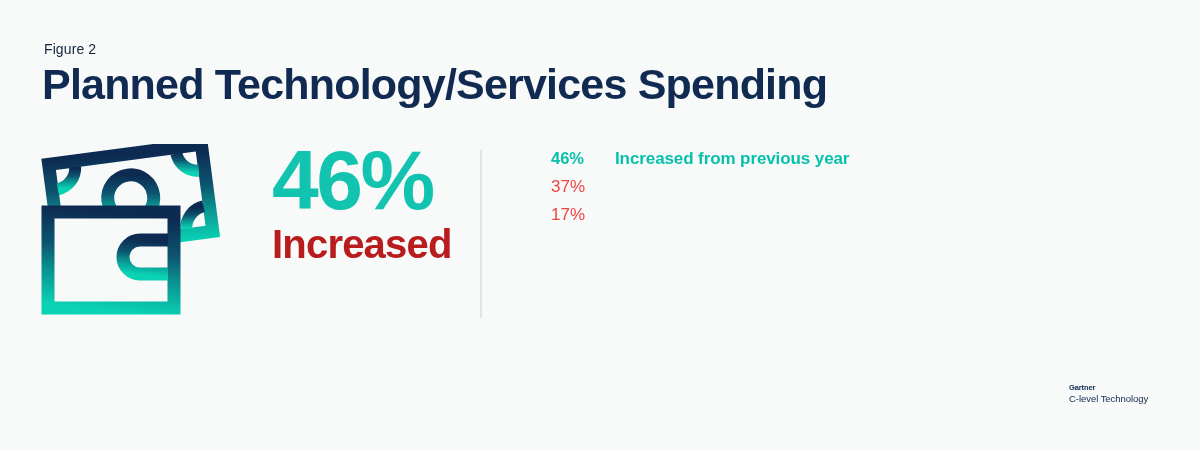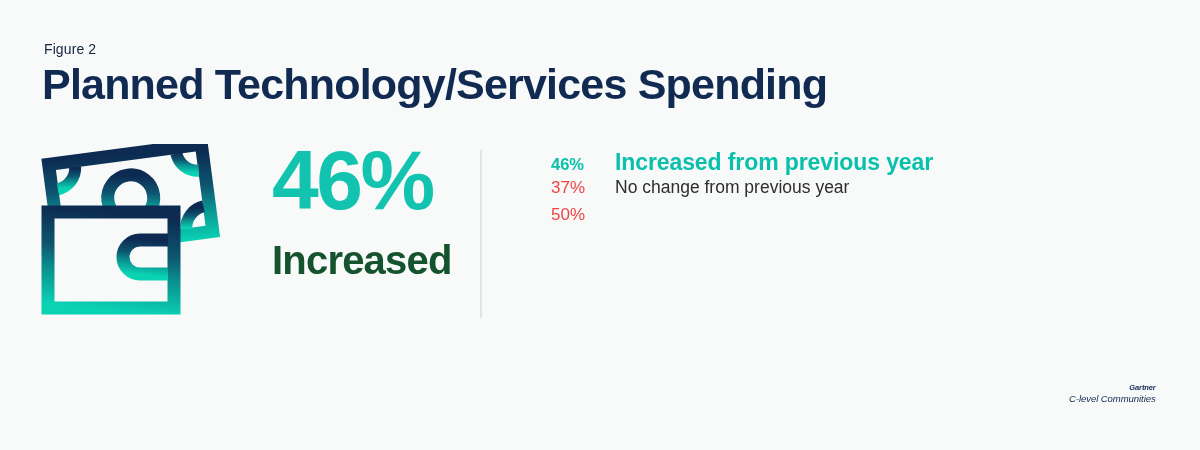--- a/index.html
+++ b/index.html
@@ -61,24 +61,24 @@
   .stat-value {
     font-size: 84px;
     font-weight: 700;
     color: #12c4b0;
     line-height: 0.92;
     letter-spacing: -2.5px;
   }
   .stat-caption {
     font-size: 40px;
     font-weight: 700;
-    color: #14532d;
+    color: #b91c1c;
     line-height: 1.05;
     letter-spacing: -0.8px;
-    margin-top: 20px;
+    margin-top: 4px;
   }
 
   
   .divider {
     position: absolute;
     left: 480px;
     top: 150px;
     width: 2px;
     height: 168px;
     background: #e2e4e4;
@@ -107,29 +107,28 @@
     font-weight: 400;
     color: #2d2d2d;
     white-space: nowrap;
   }
   .legend-row.is-highlight .legend-pct,
   .legend-row.is-highlight .legend-text {
     color: #08c0ac;
     font-weight: 700;
   }
   .legend-row.is-highlight .legend-pct { font-size: 16.5px; }
-  .legend-row.is-highlight .legend-text { font-size: 23px; letter-spacing: -0.1px; }
+  .legend-row.is-highlight .legend-text { font-size: 17px; letter-spacing: -0.1px; }
 
   
   .brand {
     position: absolute;
     left: 1069px;
     top: 383px;
-    text-align: right;
-    font-style: italic;
+    text-align: left;
   }
   .brand-name {
     font-size: 7.5px;
     font-weight: 700;
     color: #102a51;
     letter-spacing: -0.1px;
     line-height: 1.2;
   }
   .brand-sub {
     font-size: 9.5px;
@@ -191,25 +190,24 @@
 
 <div class="legend">
 
   <div class="legend-row is-highlight">
     <span class="legend-pct">46%</span>
     <span class="legend-text">Increased from previous year</span>
   </div>
 
   <div class="legend-row">
     <span class="legend-pct">37%</span>
-    <span class="legend-text">No change from previous year</span>
   </div>
 
   <div class="legend-row">
-    <span class="legend-pct">50%</span>
+    <span class="legend-pct">17%</span>
   </div>
 
 </div>
 
 <div class="brand">
   <div class="brand-name">Gartner</div>
-  <div class="brand-sub">C-level Communities</div>
+  <div class="brand-sub">C-level Technology</div>
 </div>
 
 </body></html>

